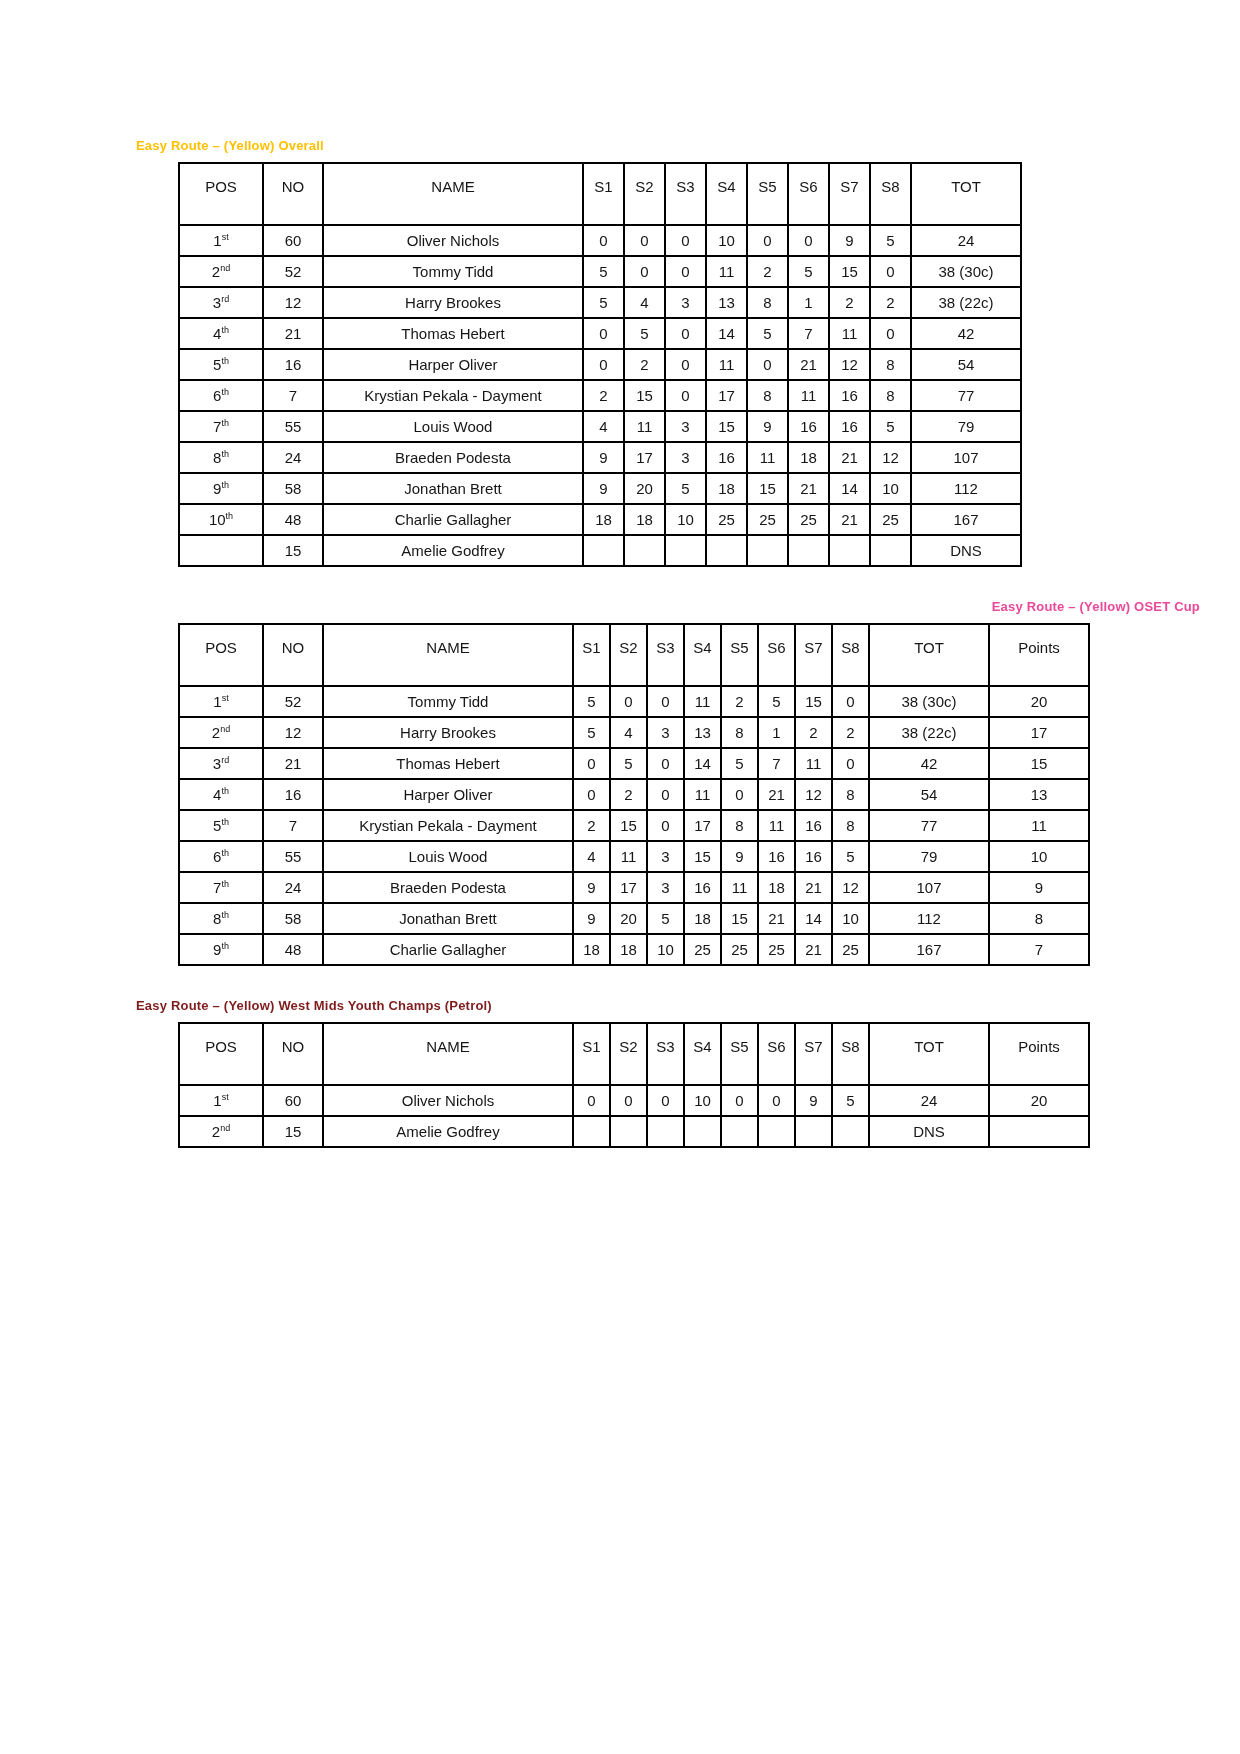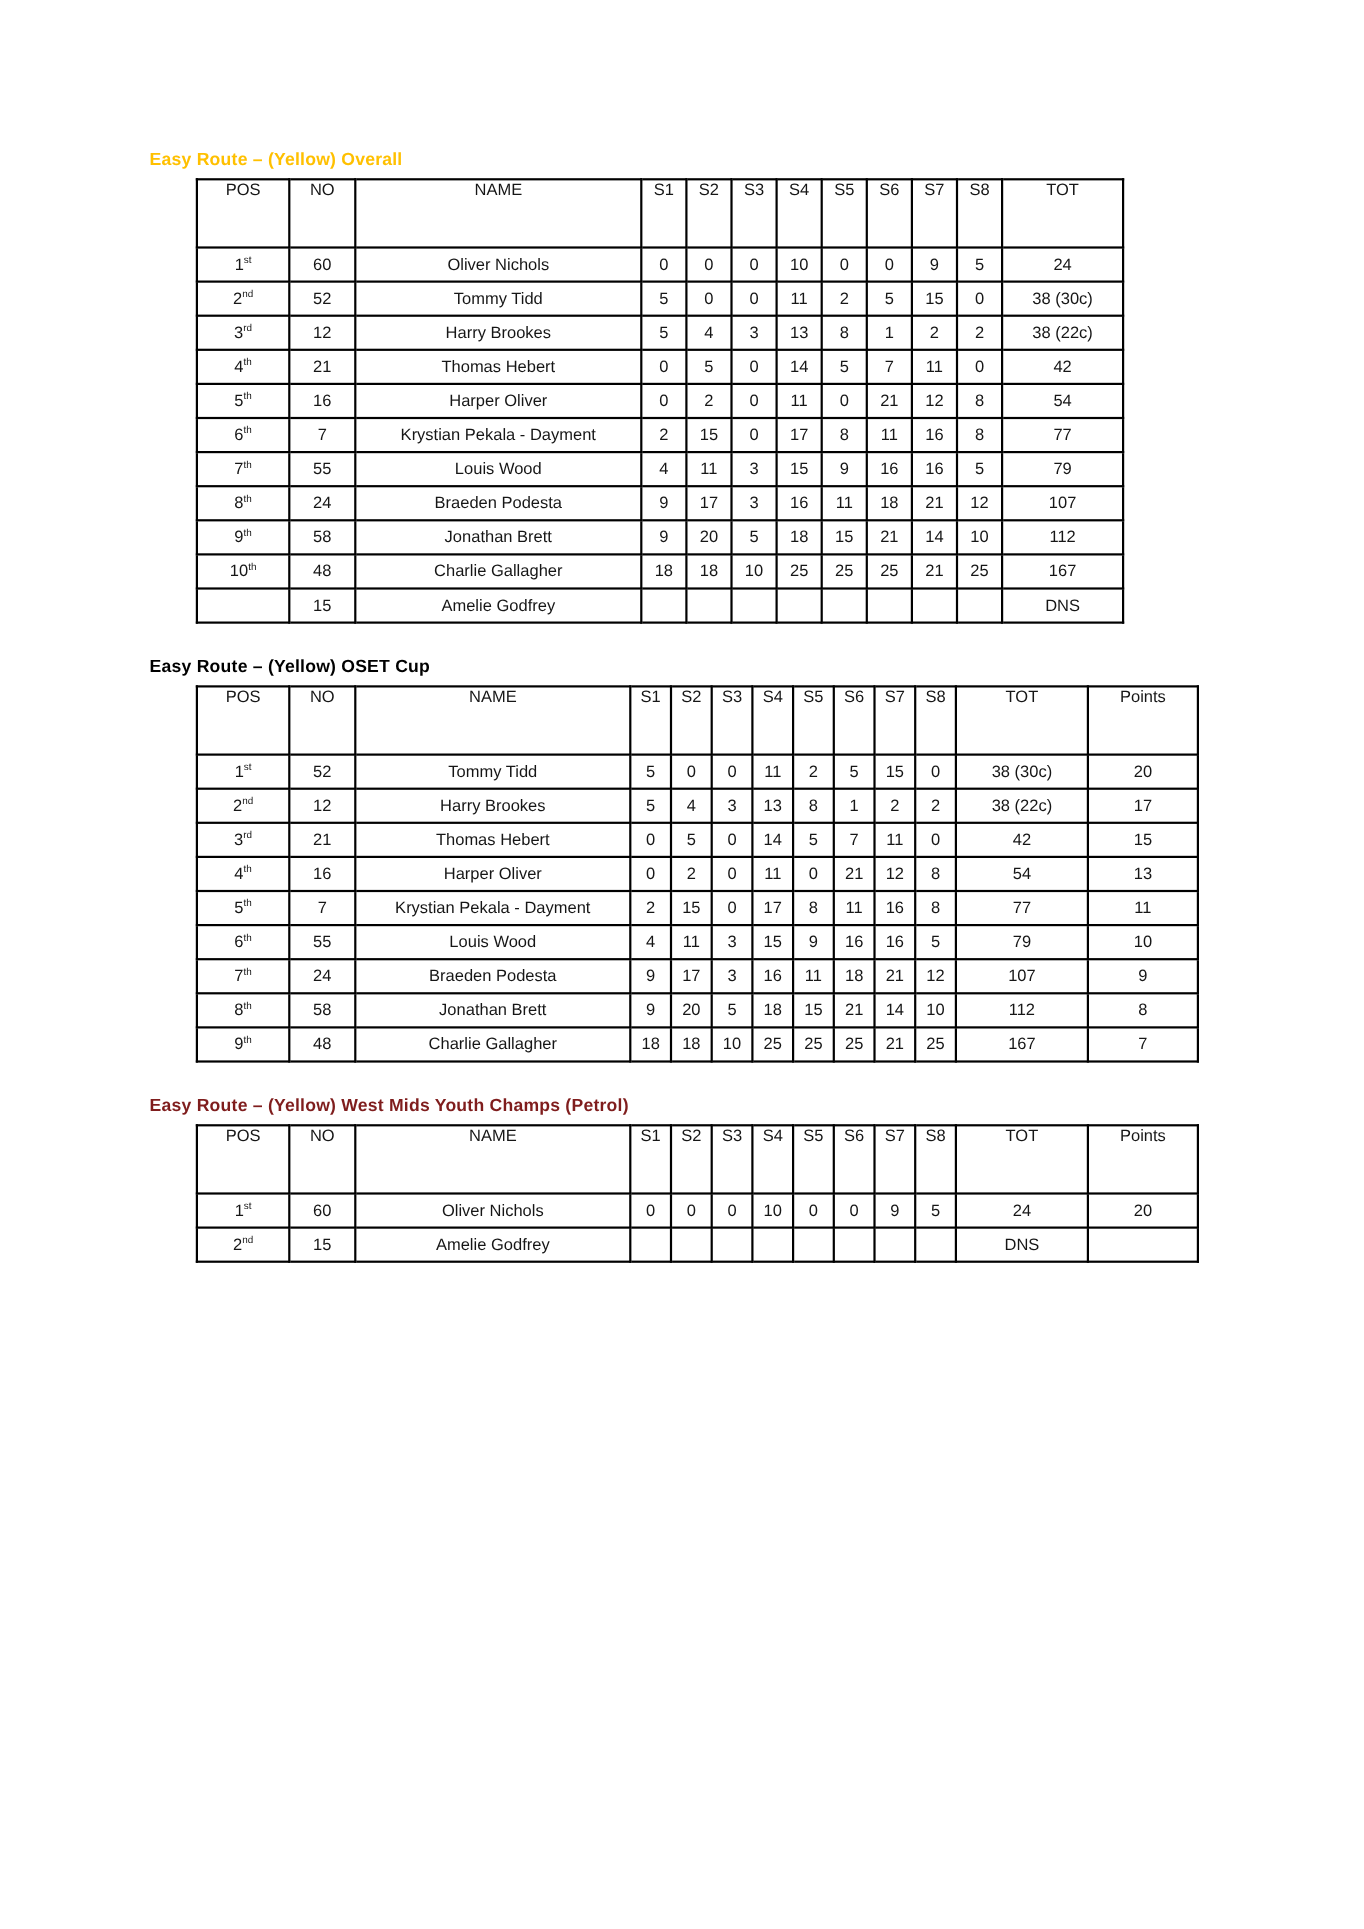--- a/index.html
+++ b/index.html
@@ -10,21 +10,21 @@
   body {
     width: 1240px;
     height: 1754px;
     box-sizing: border-box;
     padding: 137px 40px 0 136px;
     font-family: "Liberation Sans", sans-serif;
     color: #161616;
   }
   .section { margin: 0; }
   .section-title {
-    font-size: 16px;
+    font-size: 13px;
     line-height: 18px;
     font-weight: bold;
     color: #FFC000;
     margin: 0 0 7px 0;
     letter-spacing: 0.2px;
   }
   table.results {
     border-collapse: collapse;
     margin: 0 0 31px 42px;
     table-layout: fixed;
@@ -37,20 +37,21 @@
     font-size: 15px;
     font-weight: normal;
     padding: 0 2px;
     overflow: hidden;
     white-space: nowrap;
     box-sizing: border-box;
   }
   table.results thead th {
     height: 62px;
     vertical-align: top;
+    padding-top: 14px;
   }
   table.results tbody td { height: 31px; }
   sup.ord {
     font-size: 9px;
     vertical-align: super;
     line-height: 0;
     margin-top: 36px;
   }
   
   .t-overall col.c-pos   { width: 84px; }
@@ -256,21 +257,21 @@
             <td></td>
             <td></td>
             <td></td>
             <td>DNS</td>
           </tr>
         </tbody>
       </table>
   </section>
 
   <section class="section">
-    <h2 class="section-title" style="color: #000000;">Easy Route – (Yellow) OSET Cup</h2>
+    <h2 class="section-title" style="color: #ec4899; text-align: right;">Easy Route – (Yellow) OSET Cup</h2>
     <table class="results t-points">
         <colgroup>
           <col class="c-pos">
           <col class="c-no">
           <col class="c-name">
           <col class="c-s">
           <col class="c-s">
           <col class="c-s">
           <col class="c-s">
           <col class="c-s">

